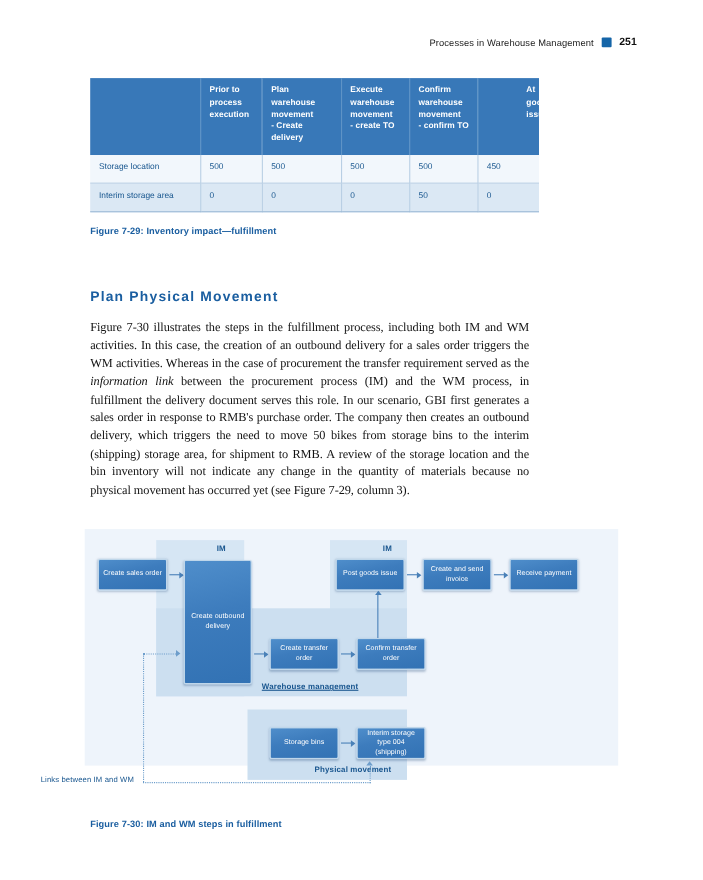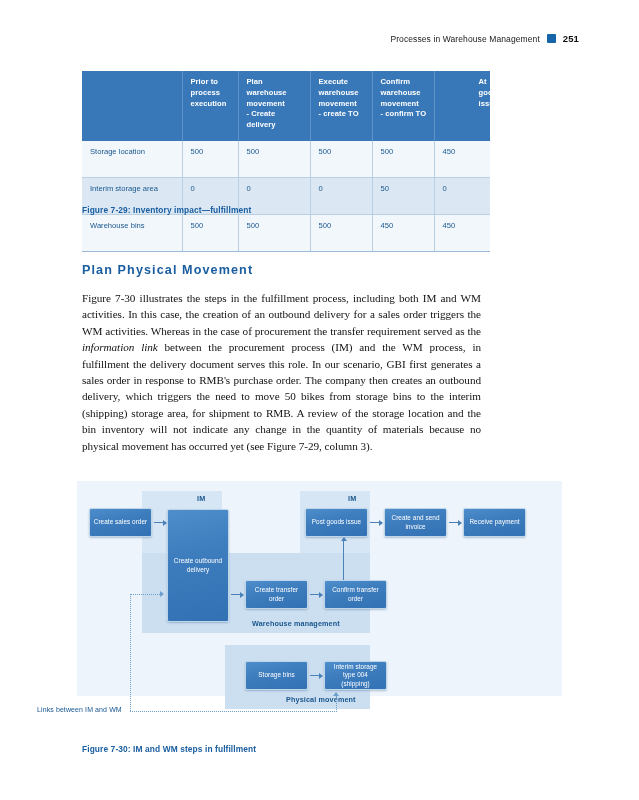--- a/index.html
+++ b/index.html
@@ -69,21 +69,21 @@
     letter-spacing: .05px;
   }
   .inv-table thead th:last-child { border-right: none; padding-left: 44px; }
   .inv-table tbody td {
     color: #19578f;
     border-right: 1px solid #b9cfe4;
     border-bottom: 1px solid #b9cfe4;
     height: 12px;
     vertical-align: middle;
     padding-top: 5px;
-    padding-bottom: 19px;
+    padding-bottom: 8px;
   }
   .inv-table tbody td:last-child { border-right: none; }
   .inv-table tbody tr:nth-child(odd)  td { background: #f2f7fc; }
   .inv-table tbody tr:nth-child(even) td { background: #dbe8f4; }
   .inv-table tbody tr:last-child td { border-bottom: 1px solid #9dbad6; }
   .col-label { width: 100px; }
   .col-c1 { width: 56px; }
   .col-c2 { width: 72px; }
   .col-c3 { width: 62px; }
   .col-c4 { width: 62px; }
@@ -289,28 +289,20 @@
       <td>450</td>
     </tr>
     <tr>
       <td>Interim storage area</td>
       <td>0</td>
       <td>0</td>
       <td>0</td>
       <td>50</td>
       <td>0</td>
     </tr>
-    <tr>
-      <td>Warehouse bins</td>
-      <td>500</td>
-      <td>500</td>
-      <td>500</td>
-      <td>450</td>
-      <td>450</td>
-    </tr>
   </tbody>
 </table>
 
 <div class="fig-caption" id="caption-729">Figure 7-29: Inventory impact—fulfillment</div>
 
 <div class="section-heading">Plan Physical Movement</div>
 
 <div class="body-copy">
   <p>
     <span>Figure 7-30 illustrates the steps in the fulfillment process, including both IM and WM activities. In this case, the creation of an outbound delivery for a sales order triggers the WM activities. Whereas in the case of procurement the transfer requirement served as the </span><em>information link</em><span> between the procurement process (IM) and the WM process, in fulfillment the delivery document serves this role. In our scenario, GBI first generates a sales order in response to RMB's purchase order. The company then creates an outbound delivery, which triggers the need to move 50 bikes from storage bins to the interim (shipping) storage area, for shipment to RMB. A review of the storage location and the bin inventory will not indicate any change in the quantity of materials because no physical movement has occurred yet (see Figure 7-29, column 3).</span>
@@ -319,21 +311,21 @@
 
 <div class="diagram">
 
   <div class="band light" style="left:65px; top:10px; width:80px; height:142px;"></div>
   <div class="band-label" style="left:120px; top:13px;">IM</div>
 
   <div class="band light" style="left:223px; top:10px; width:70px; height:75px;"></div>
   <div class="band-label" style="left:271px; top:13px;">IM</div>
 
   <div class="band" style="left:65px; top:72px; width:228px; height:80px;"></div>
-  <div class="band-label" style="left:175px; top:138px;">Warehouse management</div>
+  <div class="band-label" style="left:161px; top:138px;text-decoration:underline;">Warehouse management</div>
 
   <div class="band" style="left:148px; top:164px; width:145px; height:64px;"></div>
   <div class="band-label" style="left:180px; top:214px;padding-left:29px;">Physical movement</div>
 
   <div class="node" style="left:12px; top:27px; width:63px; height:29px;">Create sales order</div>
   <div class="arrow" style="left:77px; top:41px; width:12px;"></div>
 
   <div class="node" style="left:90px; top:28px; width:62px; height:113px;">Create outbound delivery</div>
 
   <div class="node" style="left:228px; top:27px; width:63px; height:29px;">Post goods issue</div>

